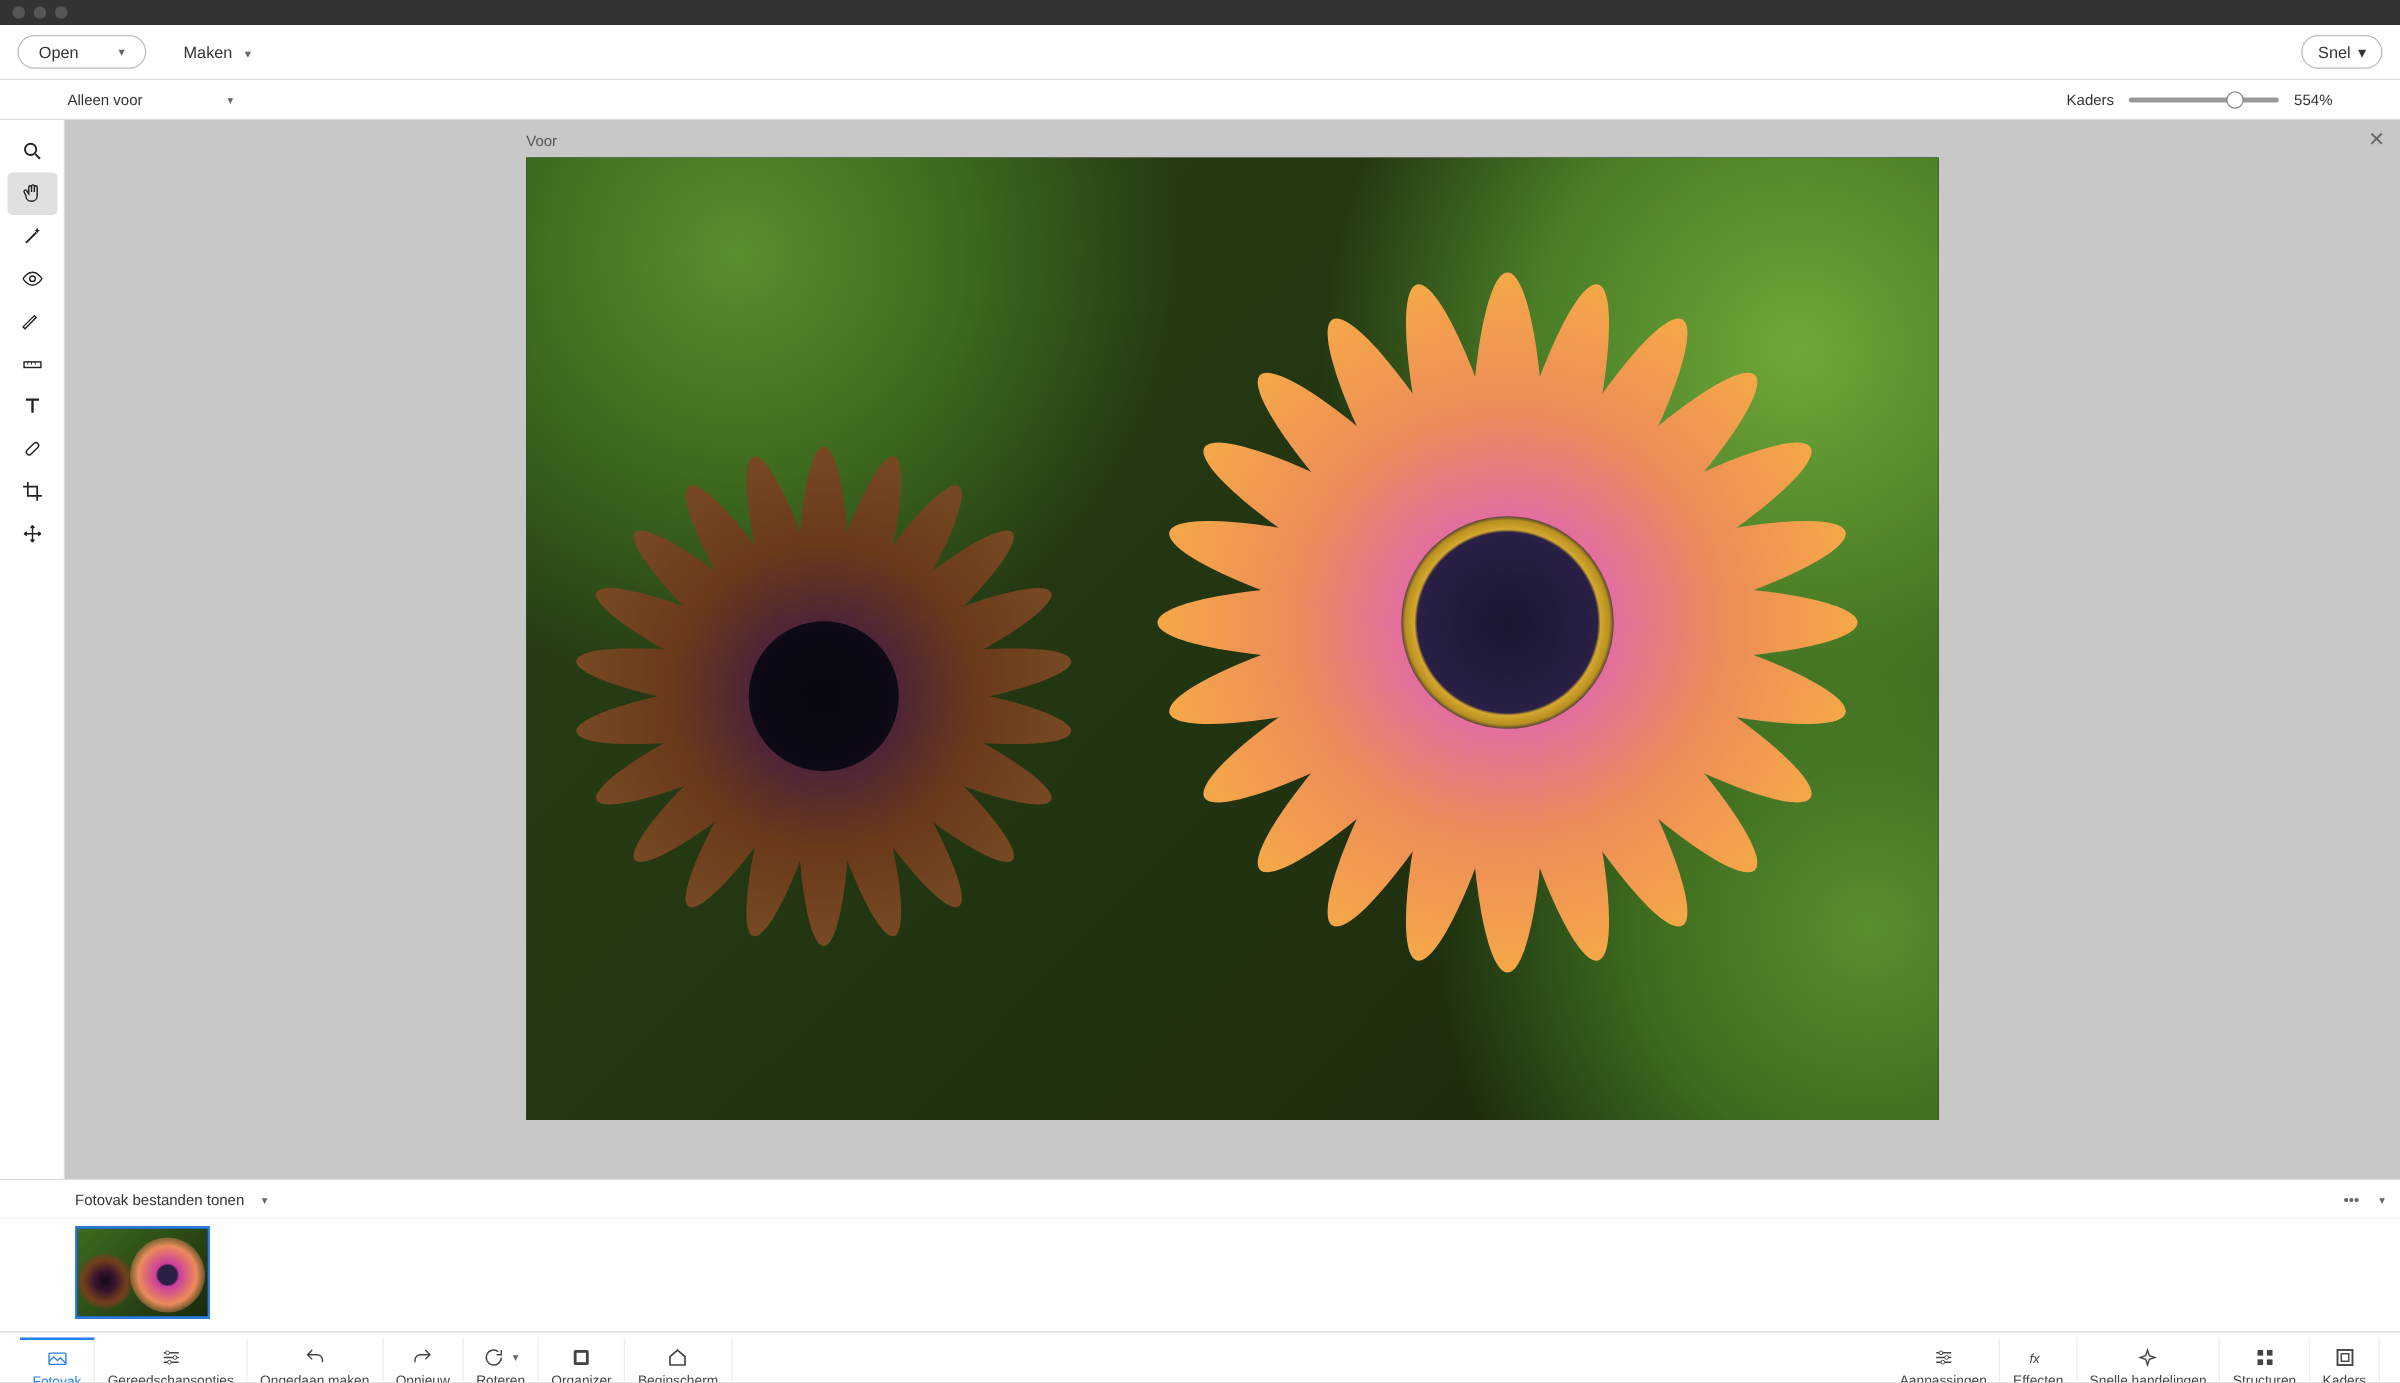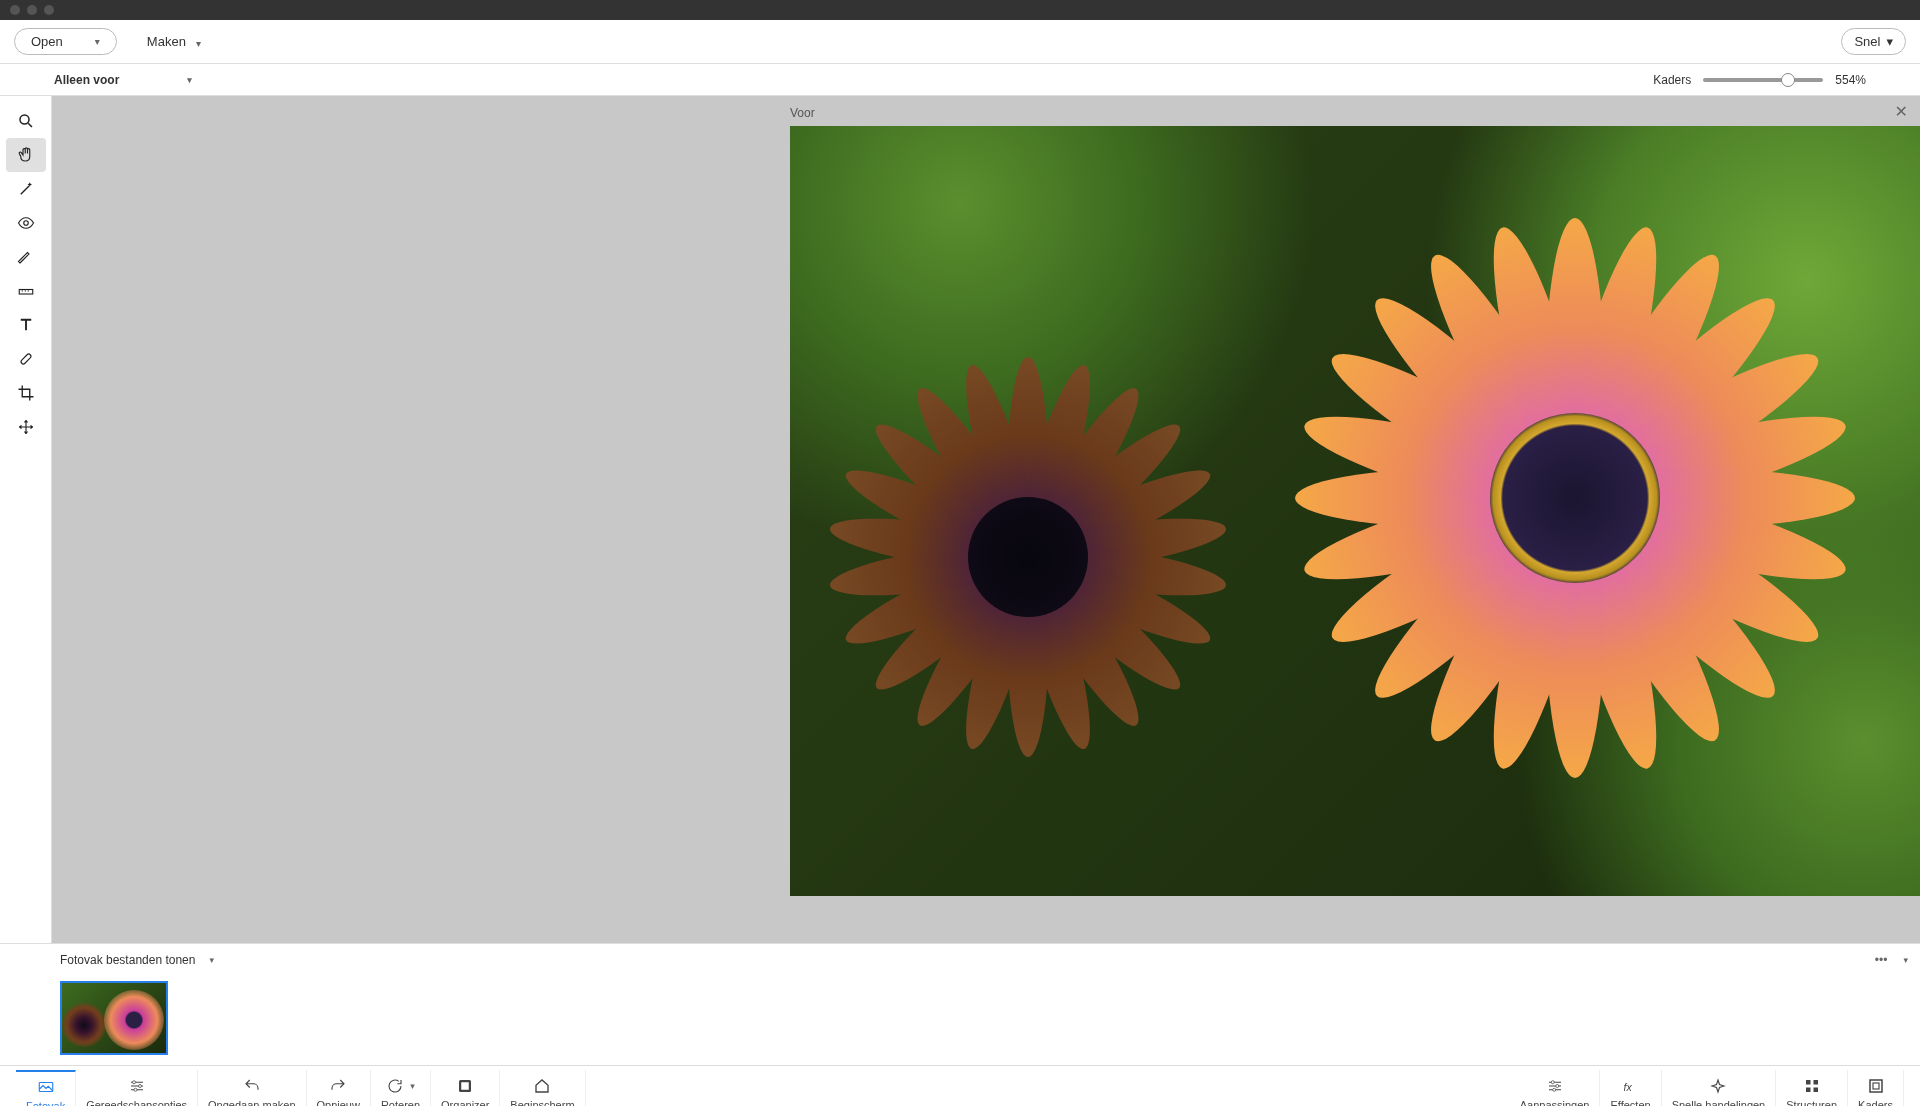--- a/index.html
+++ b/index.html
@@ -112,21 +112,20 @@
   padding: 0 54px 0 54px;
   font-size: 12px;
   position: relative;
 }
 .view-select {
   display: flex;
   align-items: center;
   gap: 68px;
   cursor: pointer;
   color: #333;
-  font-weight: bold;
 }
 .view-select .chev {
   font-size: 9px;
   color: #666;
 }
 .zoom-area {
   margin-left: auto;
   display: flex;
   align-items: center;
   gap: 12px;
@@ -192,21 +191,21 @@
 .toolbox svg {
   width: 18px;
   height: 18px;
 }
 
 .canvas-area {
   flex: 1;
   background: #c8c8c8;
   display: flex;
   align-items: flex-start;
-  justify-content: flex-end;
+  justify-content: center;
   padding-top: 30px;
 }
 .canvas-wrap {
   position: relative;
 }
 .canvas-label {
   position: absolute;
   top: -20px;
   left: 0;
   font-size: 12px;

